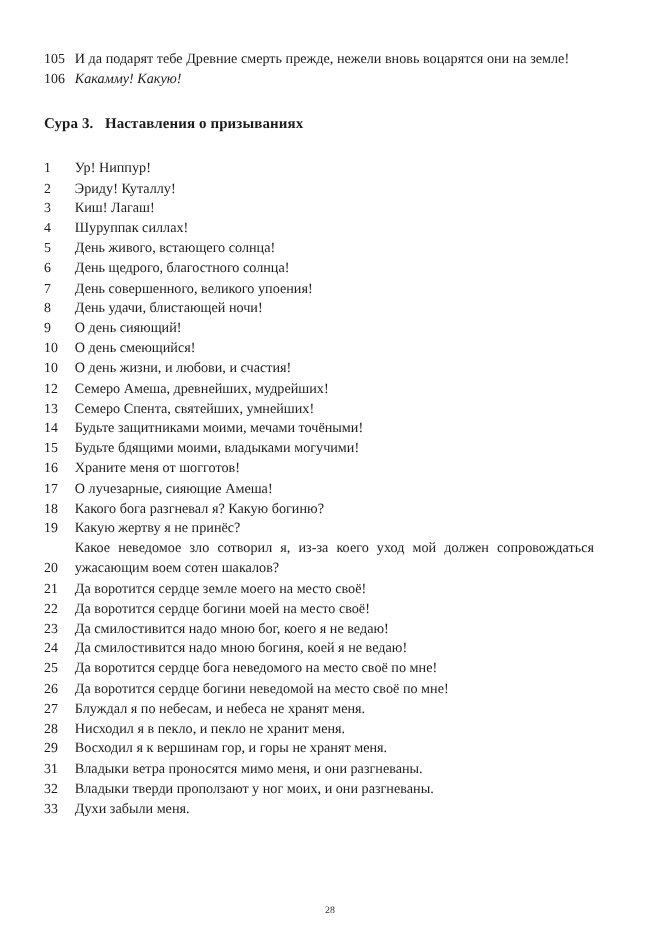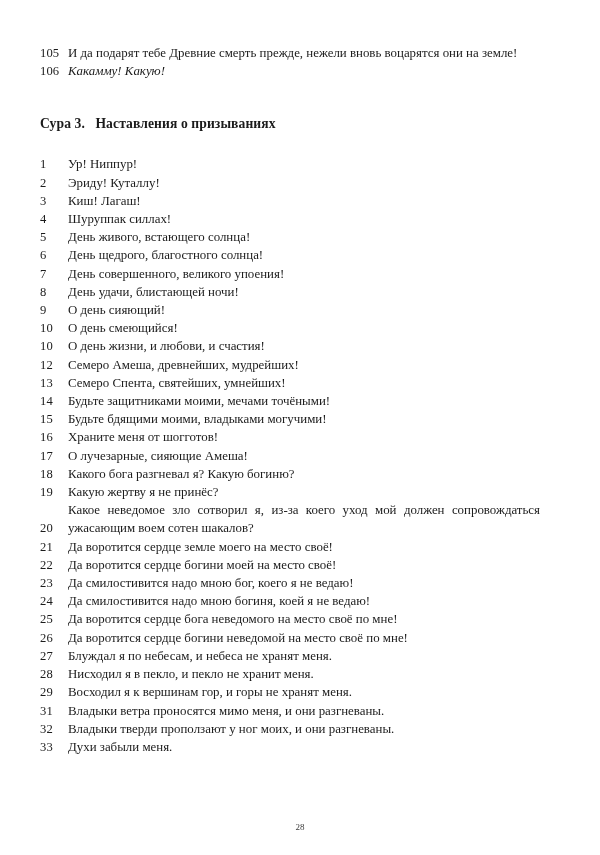--- a/index.html
+++ b/index.html
@@ -60,21 +60,21 @@
   
   .verse.short .txt {
     text-align: left;
   }
 
   
   .sura-heading {
     font-weight: bold;
     font-size: 13.6px;
     line-height: 18px;
-    margin-top: 35px;
+    margin-top: 23px;
     margin-bottom: 22px;
     white-space: pre;
     letter-spacing: 0.1px;
   }
 
   
   .folio {
     position: absolute;
     left: 0;
     top: 822px;

